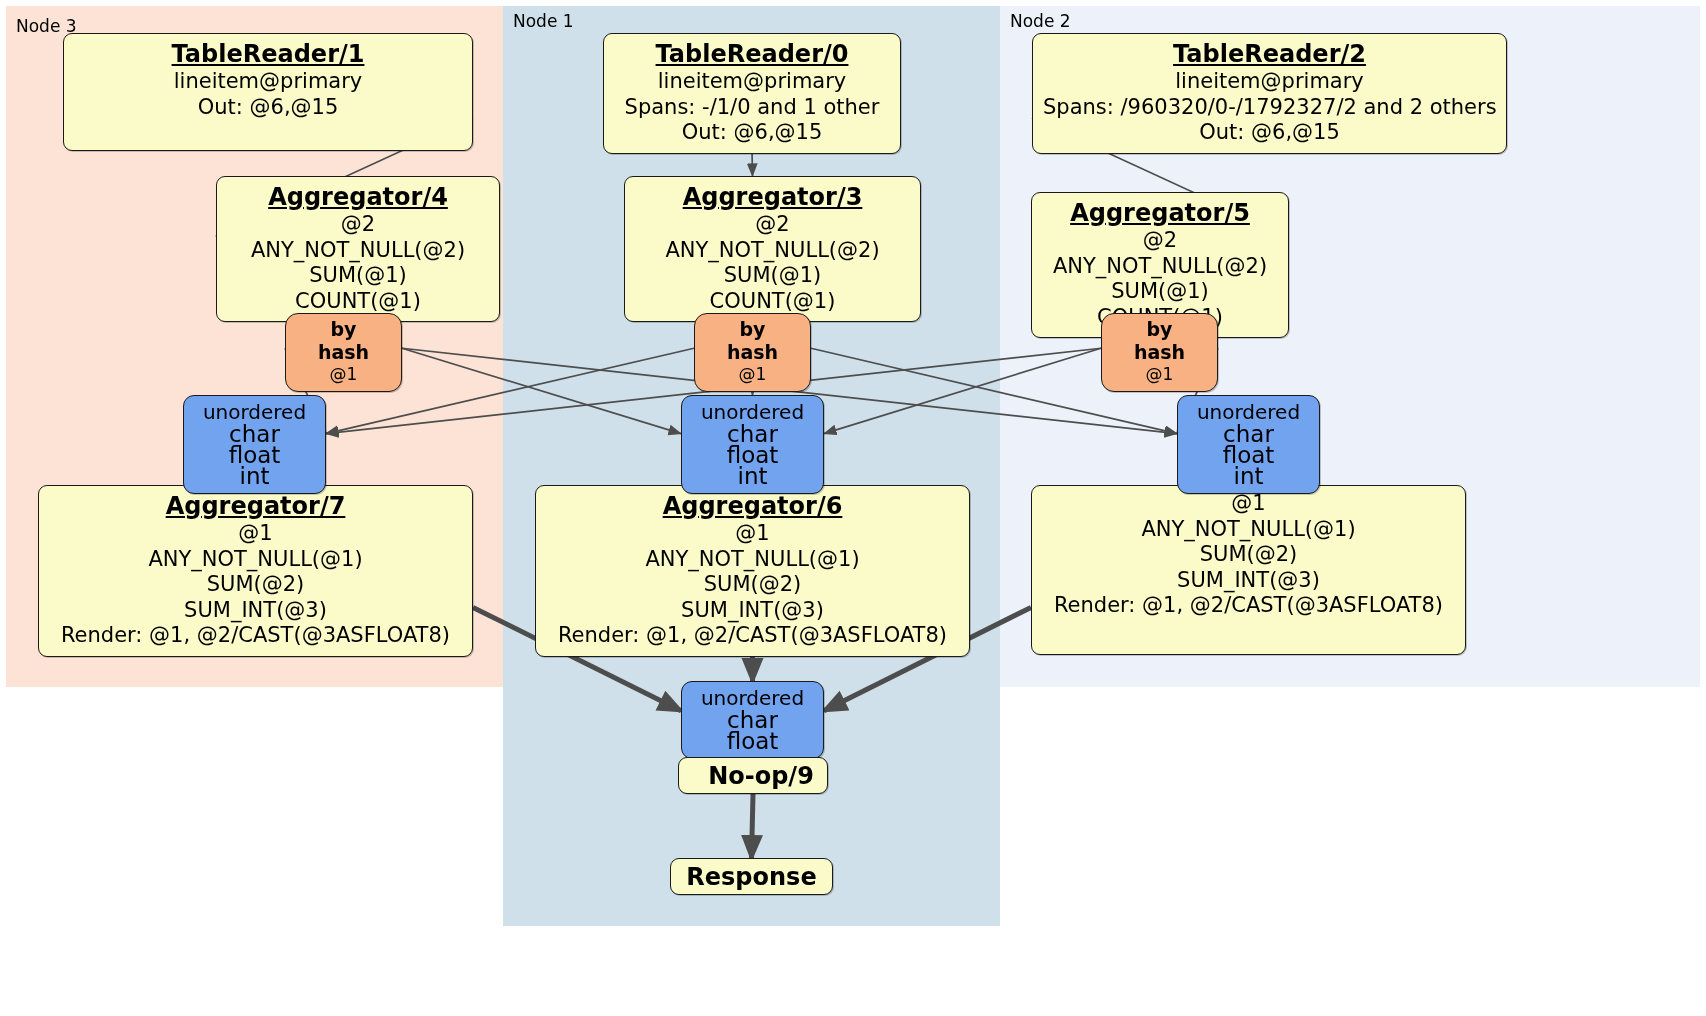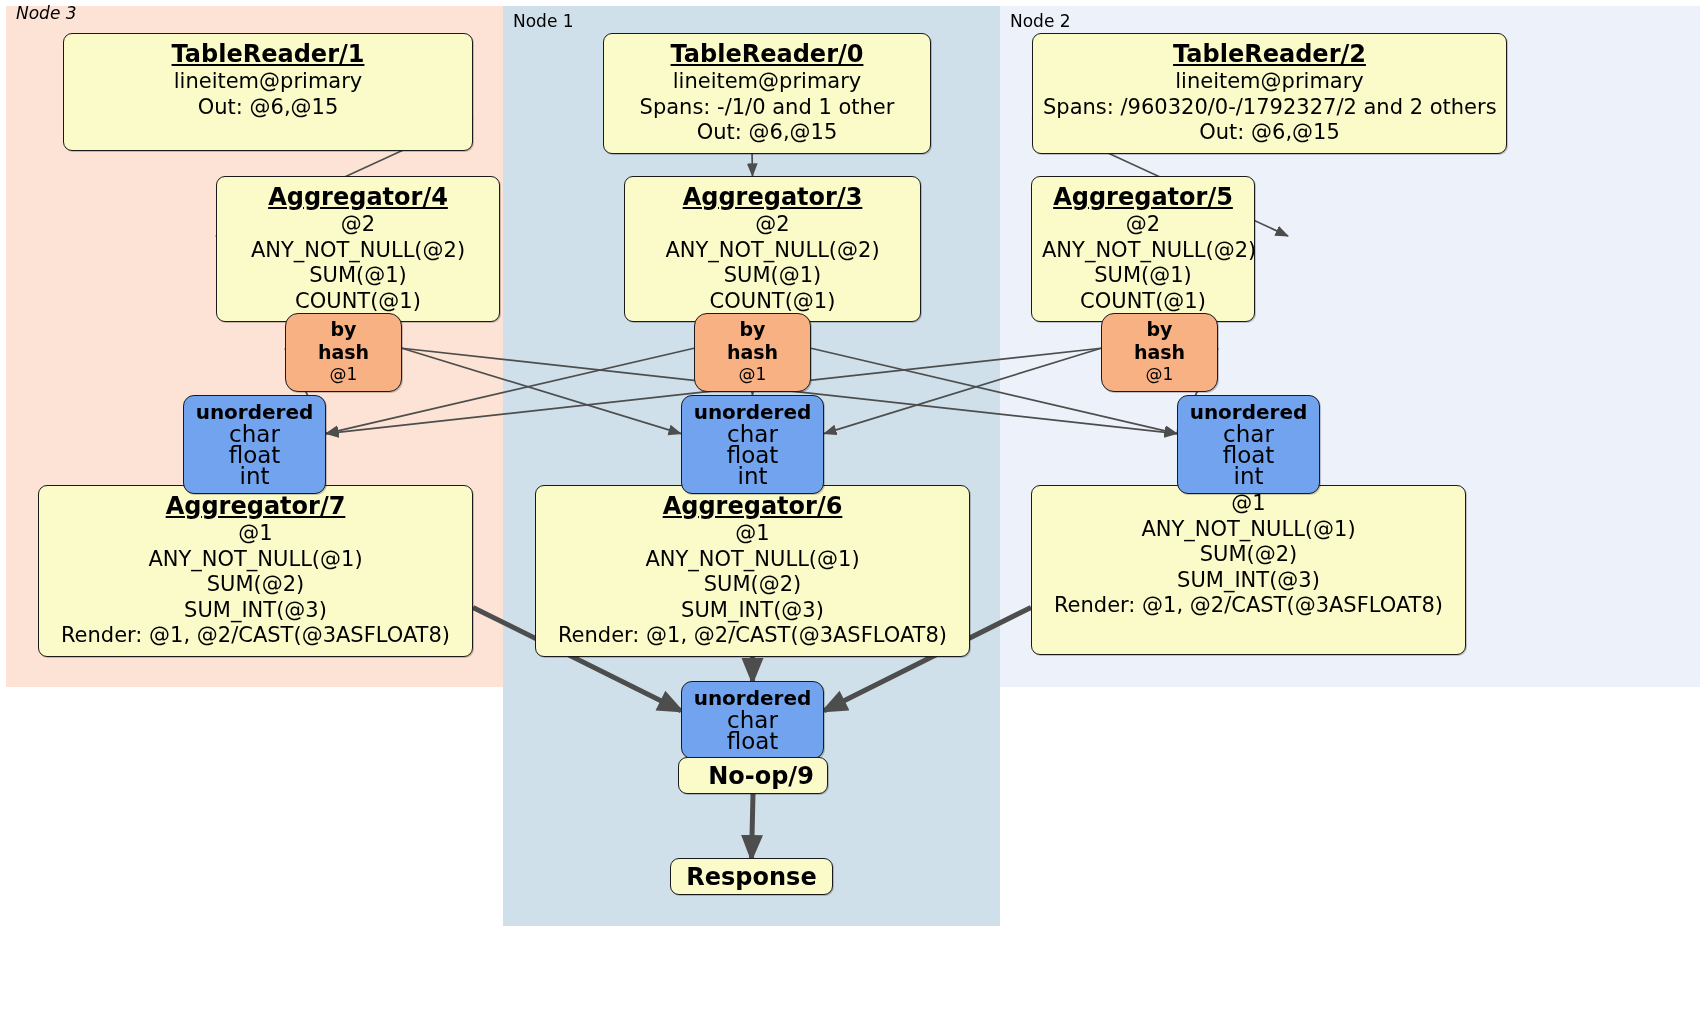--- a/index.html
+++ b/index.html
@@ -48,21 +48,21 @@
     position:absolute;
     background:#72a3ef;
     border:1.6px solid #1a1a1a;
     border-radius:11px;
     box-sizing:border-box;
     text-align:center;
     color:#000;
     padding:4px 10px 6px;
     box-shadow:1px 1px 0 rgba(0,0,0,.20);
   }
-  .sync .ttl{font-weight:bold;font-size:20px;line-height:24px;}
+  .sync .ttl{font-weight:normal;font-size:20px;line-height:24px;}
   .sync .ln{font-size:23px;line-height:21px;}
 
   .term{
     position:absolute;
     background:#fbfbc9;
     border:1.6px solid #1a1a1a;
     border-radius:9px;
     box-sizing:border-box;
     text-align:center;
     color:#000;
@@ -73,21 +73,21 @@
 </style>
 </head>
 <body>
 
 <div id="stage">
 
   <div class="region" id="reg-node3" style="left: 6px; top: 6px; width: 497px; height: 681px; background: rgb(252, 227, 213);"></div>
   <div class="region" id="reg-node1" style="left: 503px; top: 6px; width: 497px; height: 920px; background: rgb(207, 224, 234);"></div>
   <div class="region" id="reg-node2" style="left: 1000px; top: 6px; width: 700px; height: 681px; background: rgb(237, 241, 250);"></div>
 
-  <div class="region-label" id="lbl-node3" style="left: 16px; top: 5px; font-style: italic;">Node 3</div>
+  <div class="region-label" id="lbl-node3" style="left: 16px; top: 18px;">Node 3</div>
   <div class="region-label" id="lbl-node1" style="left: 513px; top: 13px;">Node 1</div>
   <div class="region-label" id="lbl-node2" style="left: 1010px; top: 13px;">Node 2</div>
 
   <svg id="edges" xmlns="http://www.w3.org/2000/svg">
     <defs>
       <marker id="ah-thin" markerWidth="9" markerHeight="9" refX="7.4" refY="3.2" orient="auto" markerUnits="strokeWidth">
         <path d="M0,0 L8,3.2 L0,6.4 z" fill="#4d4d4d"></path>
       </marker>
       <marker id="ah-thick" markerWidth="6" markerHeight="6" refX="4.6" refY="2.2" orient="auto" markerUnits="strokeWidth">
         <path d="M0,0 L5.4,2.2 L0,4.4 z" fill="#4d4d4d"></path>
@@ -113,21 +113,21 @@
         <line x1="753" y1="794" x2="751.5" y2="858" stroke="#4d4d4d" stroke-width="5" marker-end="url(#ah-thick)"></line>
       </g>
   </svg>
 
   <div id="boxes">
       <div class="proc" style="left: 63px; top: 33px; width: 410px; min-height: 118px;">
         <div class="ttl">TableReader/1</div>
         <div class="ln">lineitem@primary</div>
         <div class="ln">Out: @6,@15</div>
       </div>
-      <div class="proc" style="left: 603px; top: 33px; width: 328px; min-height: 118px;">
+      <div class="proc" style="left: 603px; top: 33px; width: 298px; min-height: 118px;">
         <div class="ttl">TableReader/0</div>
         <div class="ln">lineitem@primary</div>
         <div class="ln">Spans: -/1/0 and 1 other</div>
         <div class="ln">Out: @6,@15</div>
       </div>
       <div class="proc" style="left: 1032px; top: 33px; width: 475px; min-height: 118px;">
         <div class="ttl">TableReader/2</div>
         <div class="ln">lineitem@primary</div>
         <div class="ln">Spans: /960320/0-/1792327/2 and 2 others</div>
         <div class="ln">Out: @6,@15</div>
@@ -139,21 +139,21 @@
         <div class="ln">SUM(@1)</div>
         <div class="ln">COUNT(@1)</div>
       </div>
       <div class="proc" style="left: 624px; top: 176px; width: 297px; min-height: 143px;">
         <div class="ttl">Aggregator/3</div>
         <div class="ln">@2</div>
         <div class="ln">ANY_NOT_NULL(@2)</div>
         <div class="ln">SUM(@1)</div>
         <div class="ln">COUNT(@1)</div>
       </div>
-      <div class="proc" style="left: 1031px; top: 176px; width: 224px; min-height: 143px;">
+      <div class="proc" style="left: 1031px; top: 192px; width: 258px; min-height: 143px;">
         <div class="ttl">Aggregator/5</div>
         <div class="ln">@2</div>
         <div class="ln">ANY_NOT_NULL(@2)</div>
         <div class="ln">SUM(@1)</div>
         <div class="ln">COUNT(@1)</div>
       </div>
       <div class="proc" style="left: 38px; top: 485px; width: 435px; min-height: 170px;">
         <div class="ttl">Aggregator/7</div>
         <div class="ln">@1</div>
         <div class="ln">ANY_NOT_NULL(@1)</div>

